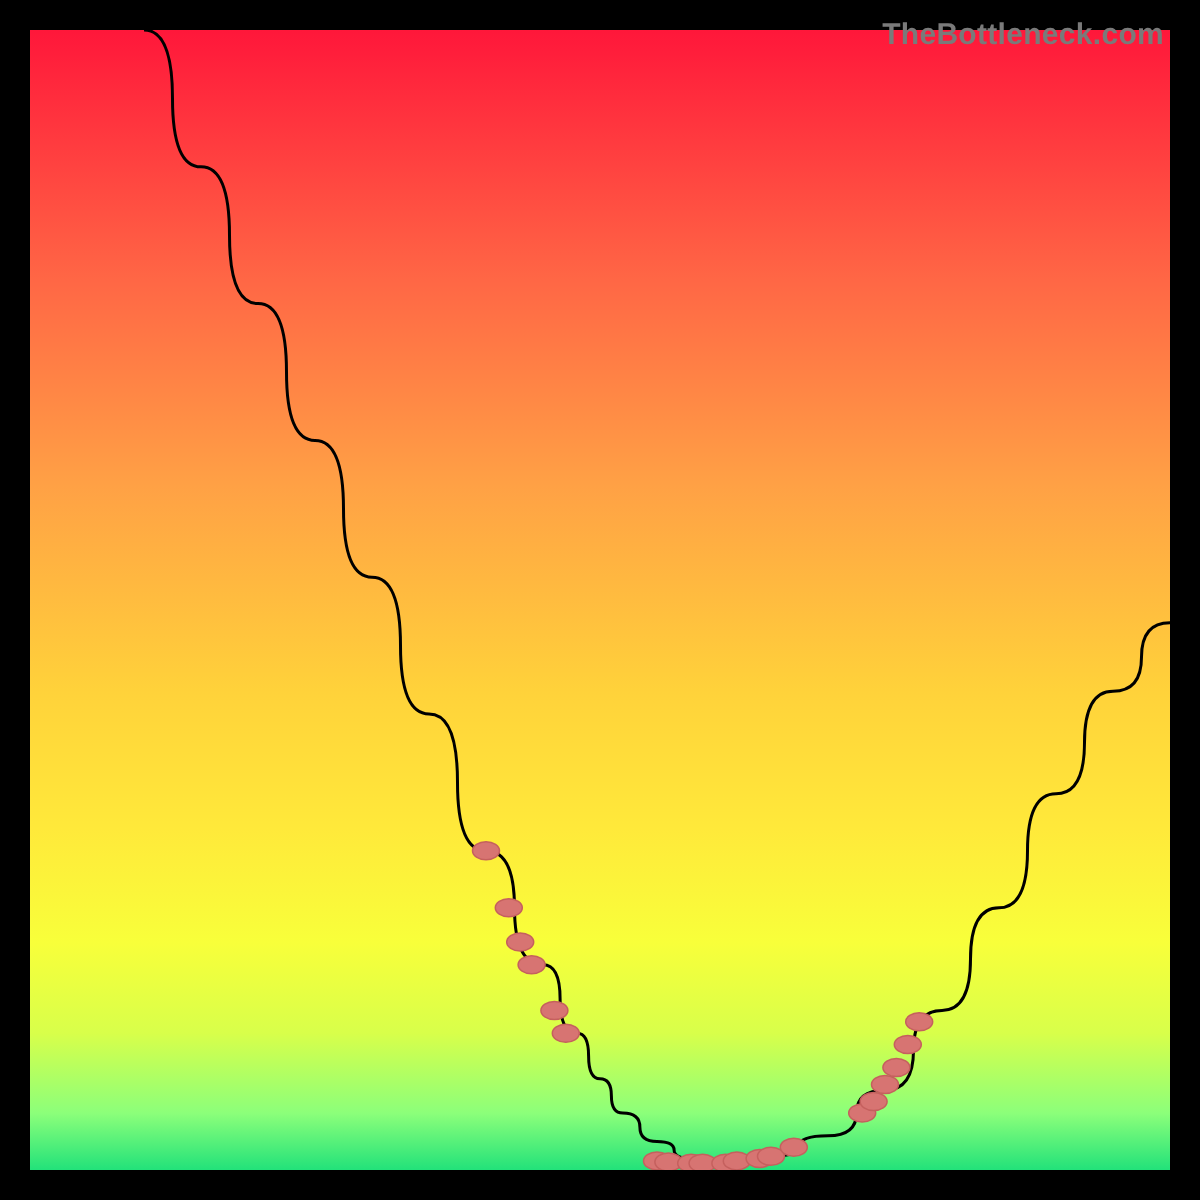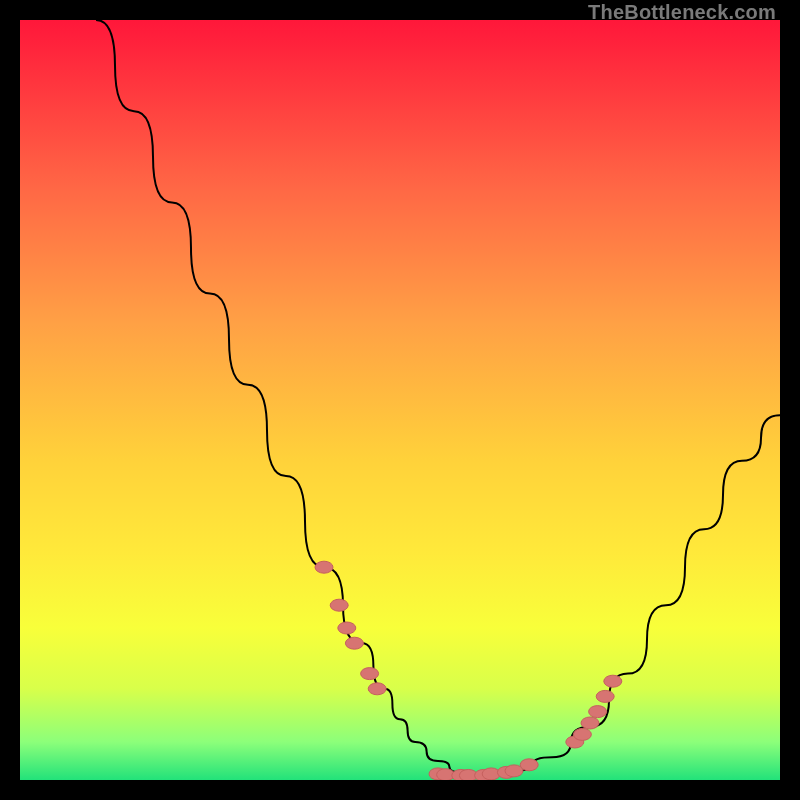--- a/index.html
+++ b/index.html
@@ -36,21 +36,21 @@
       #22e27a 100%
     );
   }
   .plot-area svg {
     position: absolute;
     left: 0;
     top: 0;
   }
   .watermark {
     position: absolute;
-    top: 1px;
+    top: 12px;
     right: 24px;
     color: #7a7a7a;
     font-size: 20px;
     font-weight: 600;
     letter-spacing: 0.2px;
     user-select: none;
   }
 </style>
 </head>
 <body>

